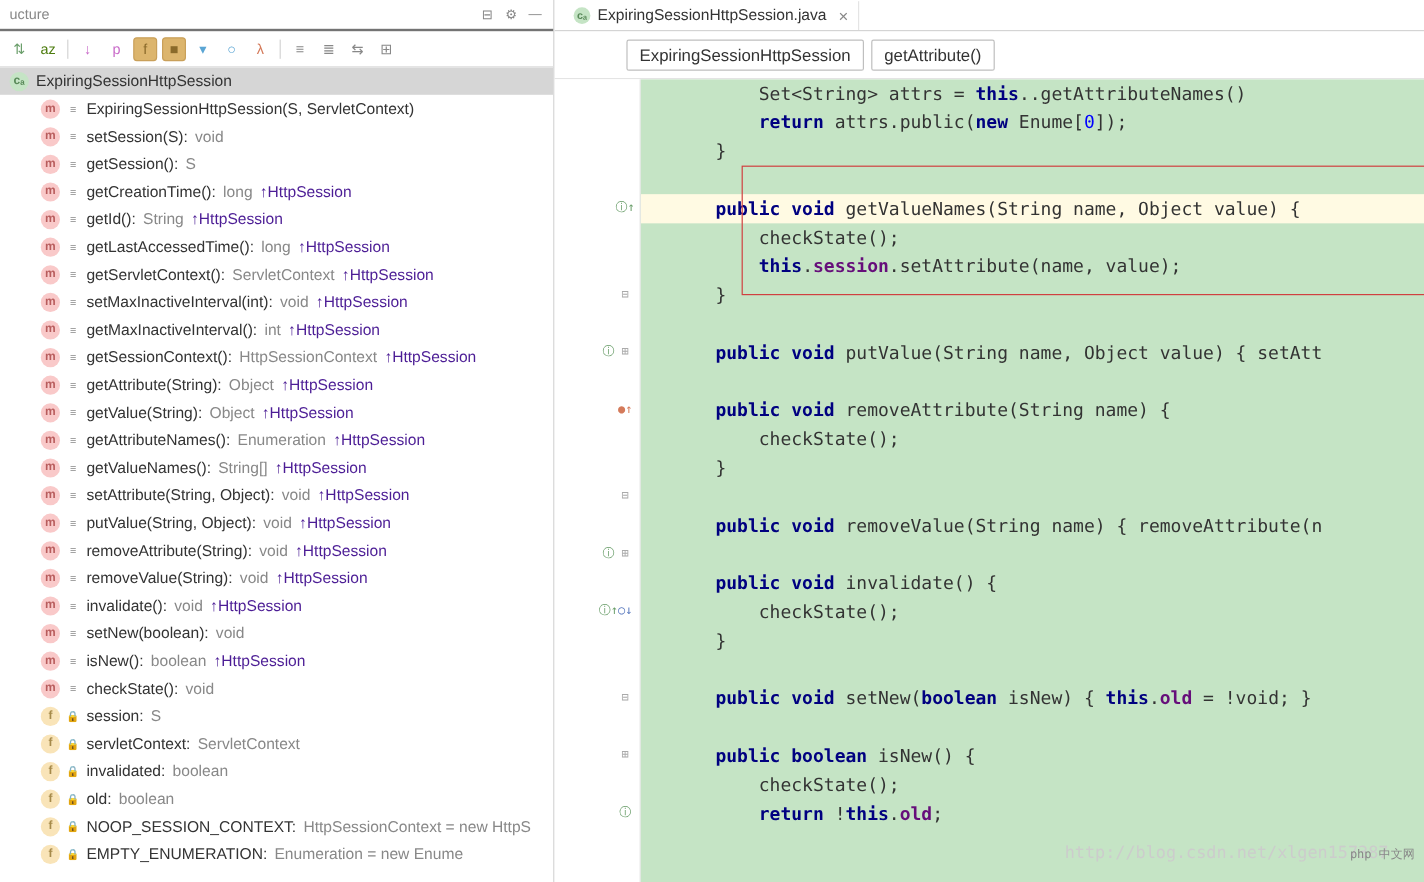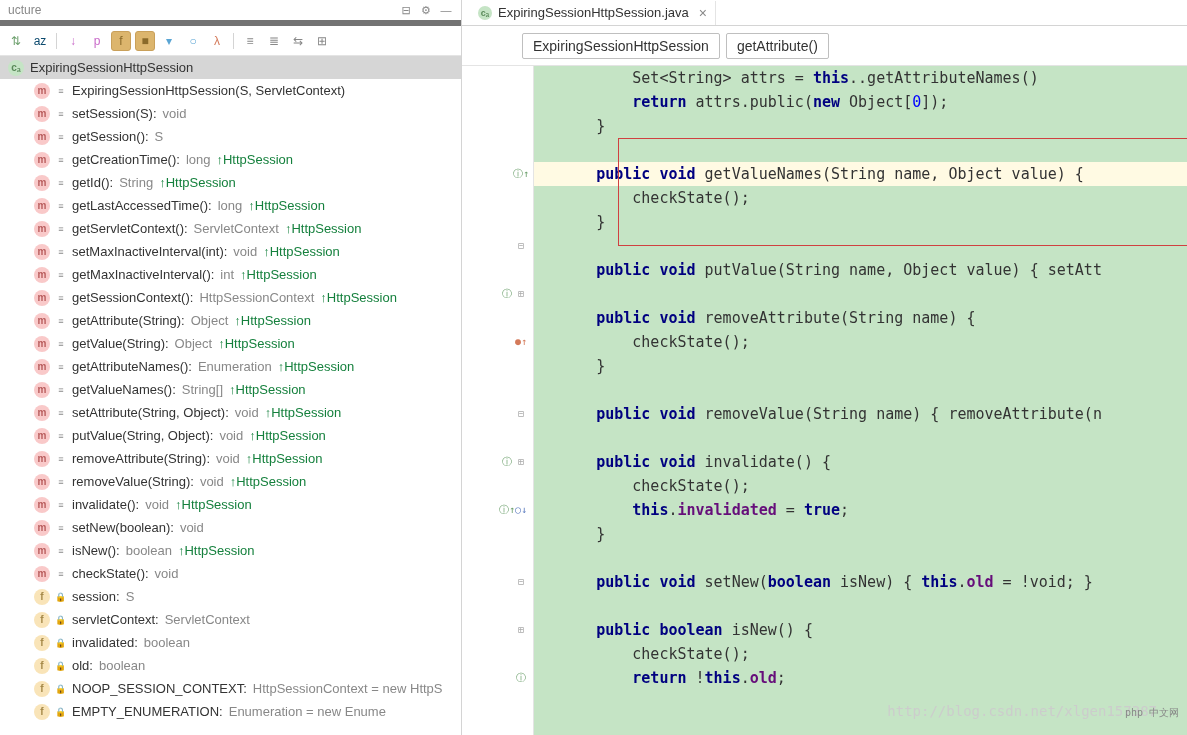--- a/index.html
+++ b/index.html
@@ -1,38 +1,38 @@
 <!DOCTYPE html>
 <html><head>
 <meta charset="utf-8">
 <style>
 *{box-sizing:border-box;margin:0;padding:0;}
 body{font-family:"Segoe UI",Arial,sans-serif;font-size:13px;color:#333;background:#fff;overflow:hidden;width:1187px;height:735px;display:flex;}
 .left-panel{width:462px;border-right:1px solid #d4d4d4;display:flex;flex-direction:column;background:#fff;}
-.panel-header{display:flex;align-items:center;justify-content:space-between;padding:4px 8px;border-bottom:6px solid #737373;height:26px;}
+.panel-header{display:flex;align-items:center;justify-content:space-between;padding:4px 8px;border-bottom:2px solid #737373;height:26px;}
 .panel-title{color:#888;font-size:12px;}
 .panel-tools{display:flex;gap:6px;align-items:center;}
 .tool-ico{width:14px;height:14px;display:inline-flex;align-items:center;justify-content:center;font-size:11px;color:#888;}
 .toolbar{display:flex;align-items:center;gap:4px;padding:4px 6px;border-bottom:1px solid #e4e4e4;height:30px;}
 .tb-btn{width:20px;height:20px;display:inline-flex;align-items:center;justify-content:center;font-size:12px;border:1px solid transparent;border-radius:3px;cursor:pointer;}
 .tb-btn.active{background:#dcb56d;border-color:#c9a05a;}
 .tb-sep{width:1px;height:16px;background:#d4d4d4;margin:0 2px;}
 .structure-list{flex:1;overflow:auto;}
 .struct-row{display:flex;align-items:center;height:23px;padding-left:8px;gap:6px;cursor:pointer;white-space:nowrap;}
 .struct-row.selected{background:#d6d6d6;}
 .indent{display:inline-block;}
 .i1{width:20px;}
 .ico{width:16px;height:16px;border-radius:50%;display:inline-flex;align-items:center;justify-content:center;font-size:10px;font-weight:bold;flex-shrink:0;}
 .ico-c{background:#c5e4c5;color:#5a8a5a;border-radius:50%;}
 .ico-m{background:#f9c9c9;color:#b85c5c;}
 .ico-f{background:#f9e4b8;color:#a68a4a;}
 .ico-lock{width:10px;height:10px;display:inline-flex;align-items:center;justify-content:center;font-size:9px;color:#c9a05a;}
 .struct-text{color:#333;}
 .struct-ret{color:#888;}
-.struct-ovr{color:#15803d;}
+.struct-ovr{color:#4c1d95;}
 .right-panel{flex:1;display:flex;flex-direction:column;overflow:hidden;}
 .tab-bar{display:flex;align-items:center;height:26px;border-bottom:1px solid #d4d4d4;padding-left:8px;}
 .tab{display:flex;align-items:center;gap:6px;padding:4px 8px;border-right:1px solid #e4e4e4;background:#fff;}
 .tab-close{color:#888;cursor:pointer;font-size:14px;margin-left:4px;}
 .breadcrumb{display:flex;align-items:center;gap:6px;padding:8px 60px;border-bottom:1px solid #e4e4e4;height:40px;}
 .bc-item{border:1px solid #bfbfbf;padding:4px 10px;border-radius:2px;background:#fff;font-size:14px;}
 .editor{flex:1;display:flex;overflow:hidden;font-family:Consolas,monospace;font-size:15px;line-height:24px;}
 .gutter{width:72px;background:#fff;border-right:1px solid #e4e4e4;position:relative;}
 .gut-row{height:24px;display:flex;align-items:center;justify-content:flex-end;padding-right:6px;gap:2px;}
 .gut-ico{width:12px;height:12px;display:inline-flex;align-items:center;justify-content:center;font-size:10px;}
@@ -53,21 +53,21 @@
   <div class="panel-header">
     <span class="panel-title">ucture</span>
     <div class="panel-tools">
       <span class="tool-ico">⊟</span>
       <span class="tool-ico">⚙</span>
       <span class="tool-ico">—</span>
     </div>
   </div>
   <div class="toolbar">
     <span class="tb-btn" style="color:#6a9e6a">⇅</span>
-    <span class="tb-btn" style="color:#0c4a6e">az</span>
+    <span class="tb-btn" style="color:#4d7c0f">az</span>
     <span class="tb-sep"></span>
     <span class="tb-btn" style="color:#c96ac9">↓</span>
     <span class="tb-btn" style="color:#c96ac9">p</span>
     <span class="tb-btn active" style="color:#8a6a2a">f</span>
     <span class="tb-btn active" style="color:#8a6a2a">■</span>
     <span class="tb-btn" style="color:#5aa5d4">▾</span>
     <span class="tb-btn" style="color:#5aa5d4">○</span>
     <span class="tb-btn" style="color:#d47a5a">λ</span>
     <span class="tb-sep"></span>
     <span class="tb-btn" style="color:#888">≡</span>
@@ -371,38 +371,38 @@
       <div class="gut-row"></div>
       <div class="gut-row">
           <span class="gut-ico" style="color:#6a9e6a">ⓘ</span>
         </div>
       <div class="gut-row"></div>
         <div class="gut-row"></div>
     </div>
     <div class="code-area">
       <div class="hl-line"></div>
       <div class="code-line"><span>          </span><span>Set&lt;String&gt; attrs = </span><span class="kw">this</span>.<span class="fld"></span><span>.getAttributeNames()</span></div>
-      <div class="code-line"><span>          </span><span class="kw">return</span><span> attrs.public(</span><span class="kw">new</span><span> Object[</span><span class="num">0</span><span>]);</span></div>
+      <div class="code-line"><span>          </span><span class="kw">return</span><span> attrs.public(</span><span class="kw">new</span><span> Enume[</span><span class="num">0</span><span>]);</span></div>
       <div class="code-line">      }</div>
       <div class="code-line"></div>
       <div class="code-line" style="background:#fffae3"><span>      </span><span class="kw">public void</span><span> getValueNames(String name, Object value) {</span></div>
       <div class="code-line">          checkState();</div>
+      <div class="code-line"><span>          </span><span class="kw">this</span><span>.</span><span class="fld">session</span><span>.setAttribute(name, value);</span></div>
       <div class="code-line">      }</div>
       <div class="code-line"></div>
       <div class="code-line"><span>      </span><span class="kw">public void</span><span> putValue(String name, Object value) { setAtt</span></div>
       <div class="code-line"></div>
       <div class="code-line"><span>      </span><span class="kw">public void</span><span> removeAttribute(String name) {</span></div>
       <div class="code-line">          checkState();</div>
       <div class="code-line">      }</div>
       <div class="code-line"></div>
       <div class="code-line"><span>      </span><span class="kw">public void</span><span> removeValue(String name) { removeAttribute(n</span></div>
       <div class="code-line"></div>
       <div class="code-line"><span>      </span><span class="kw">public void</span><span> invalidate() {</span></div>
       <div class="code-line">          checkState();</div>
-      <div class="code-line"><span>          </span><span class="kw">this</span><span>.</span><span class="fld">invalidated</span><span> = </span><span class="kw">true</span><span>;</span></div>
       <div class="code-line">      }</div>
       <div class="code-line"></div>
       <div class="code-line"><span>      </span><span class="kw">public void</span><span> setNew(</span><span class="kw">boolean</span><span> isNew) { </span><span class="kw">this</span><span>.</span><span class="fld">old</span><span> = !void; }</span></div>
       <div class="code-line"></div>
       <div class="code-line"><span>      </span><span class="kw">public boolean</span><span> isNew() {</span></div>
       <div class="code-line">          checkState();</div>
       <div class="code-line"><span>          </span><span class="kw">return</span><span> !</span><span class="kw">this</span><span>.</span><span class="fld">old</span><span>;</span></div>
       <div class="hl-box"></div>
       <div class="watermark">http://blog.csdn.net/xlgen157387</div>
       <div class="php-logo">php 中文网</div>

